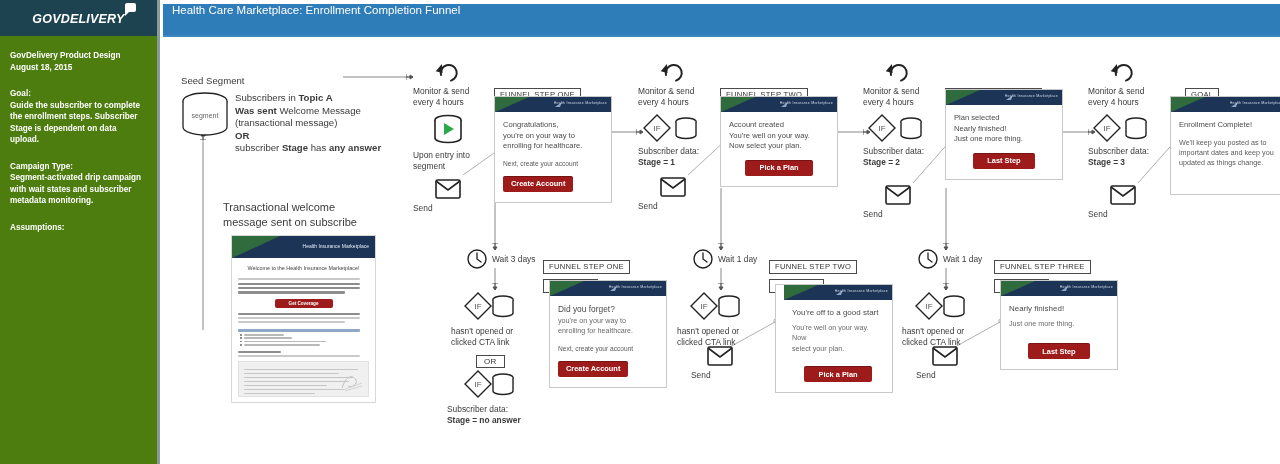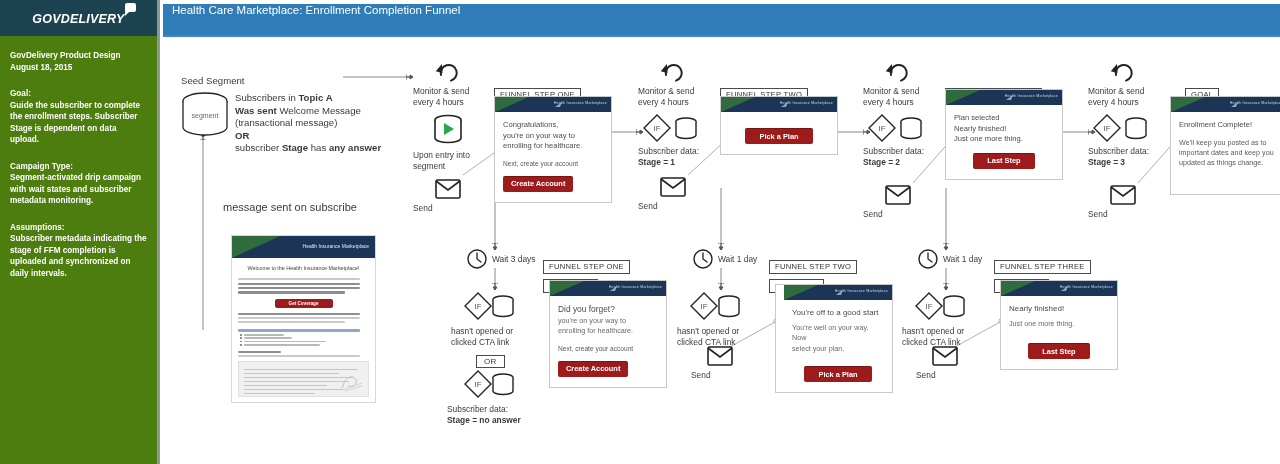--- a/index.html
+++ b/index.html
@@ -171,21 +171,20 @@
         <span class="b">Guide the subscriber to complete the enrollment steps. Subscriber Stage is dependent on data upload.</span>
       </div>
 
       <div class="side-block">
         <span class="h">Campaign Type:</span>
         <span class="b">Segment-activated drip campaign with wait states and subscriber metadata monitoring.</span>
       </div>
 
       <div class="side-block">
         <span class="h">Assumptions:</span>
-        <span class="b">Subscriber metadata indicating the stage of FFM completion is uploaded and synchronized on daily intervals.</span>
       </div>
     </div>
   </div>
 
   <div class="topbar">
     <span class="title">Health Care Marketplace: Enrollment Completion Funnel</span>
   </div>
   <div class="topbar-rule"></div>
 
   <div class="canvas">
@@ -243,20 +242,21 @@
 
     <div class="abs" style="left:72px; top:52px; width:180px;">
       <div class="txt-mid">Subscribers in <b>Topic A</b></div>
       <div class="txt-mid"><b>Was sent</b> Welcome Message</div>
       <div class="txt-mid">(transactional message)</div>
       <div class="txt-mid b">OR</div>
       <div class="txt-mid">subscriber <b>Stage</b> has <b>any answer</b></div>
     </div>
 
     <div class="abs lbl-ctr" style="left:60px; top:160px; width:200px;">
+      <div style="font-size:11px;color:#3b3b3b;line-height:15px;">Transactional welcome</div>
       <div style="font-size:11px;color:#3b3b3b;line-height:15px;">message sent on subscribe</div>
     </div>
 
     <div class="abs welcome-shot" style="left:68px; top:195px;">
       <div class="ws-banner">
         <span class="logo">Health Insurance Marketplace</span>
       </div>
       <div class="ws-title">Welcome to the Health Insurance Marketplace!</div>
       <div class="ws-line s85"></div>
       <div class="ws-line dk s85"></div>
@@ -386,20 +386,23 @@
       <span class="steplabel">FUNNEL STEP TWO</span>
     </div>
     <div class="abs email-card" style="left:557px; top:56px;">
       <div class="email-banner">
         <svg class="swoosh" viewBox="0 0 8 6">
           <path d="M0,5 L7,0 L5,5 Z" fill="#8fa8c7"></path>
         </svg>
         <span class="logo">Health Insurance Marketplace</span>
       </div>
       <div class="email-body">
+        <div class="email-h" style="white-space:pre-line">Account created
+You're well on your way.
+Now select your plan.</div>
         <div style="text-align:center"><span class="cta wide">Pick a Plan</span></div>
       </div>
     </div>
 
     <div class="abs" style="left:700px; top:22px; width:70px;">
       <svg width="70" height="22" style="display:block;margin:0 auto;">
         <g transform="translate(35,11)">
           <path d="M-7,2 A8,8 0 1 1 3,7.6" fill="none" stroke="#222" stroke-width="2" stroke-linecap="round"></path>
           <path d="M-9,-6 L-5,2 L-12,3 Z" fill="#222" transform="rotate(22)"></path>
         </g>

